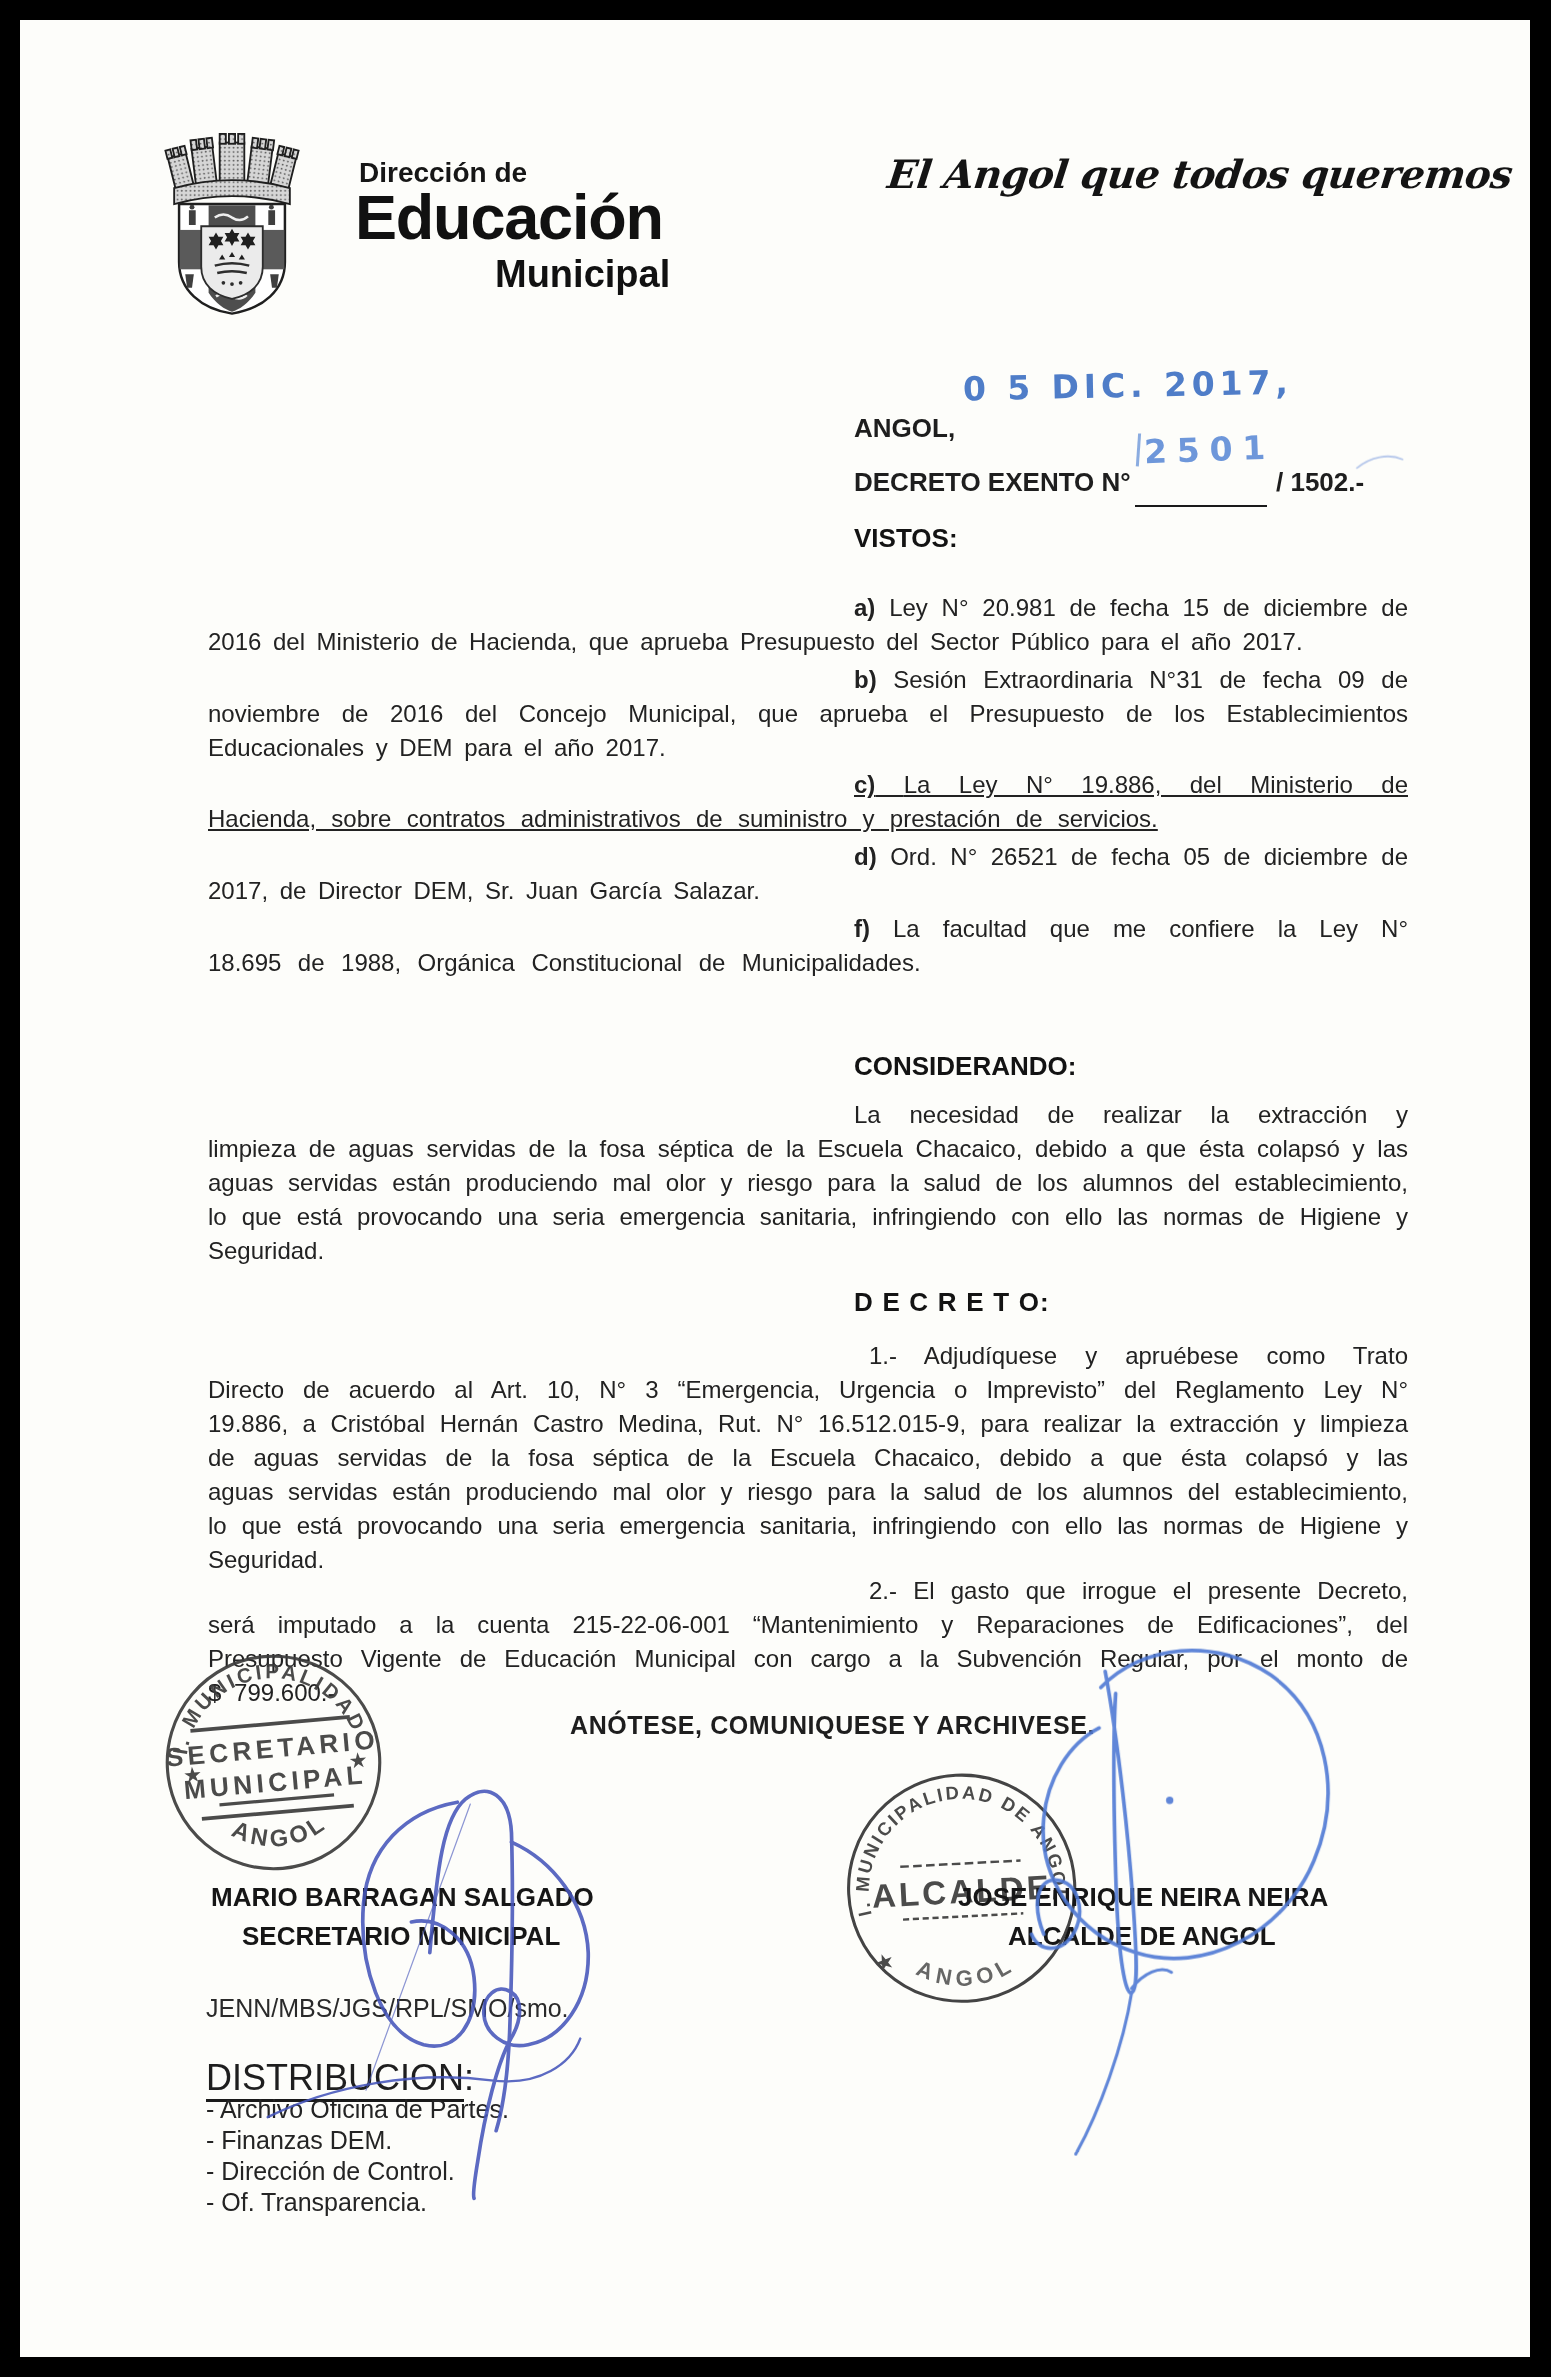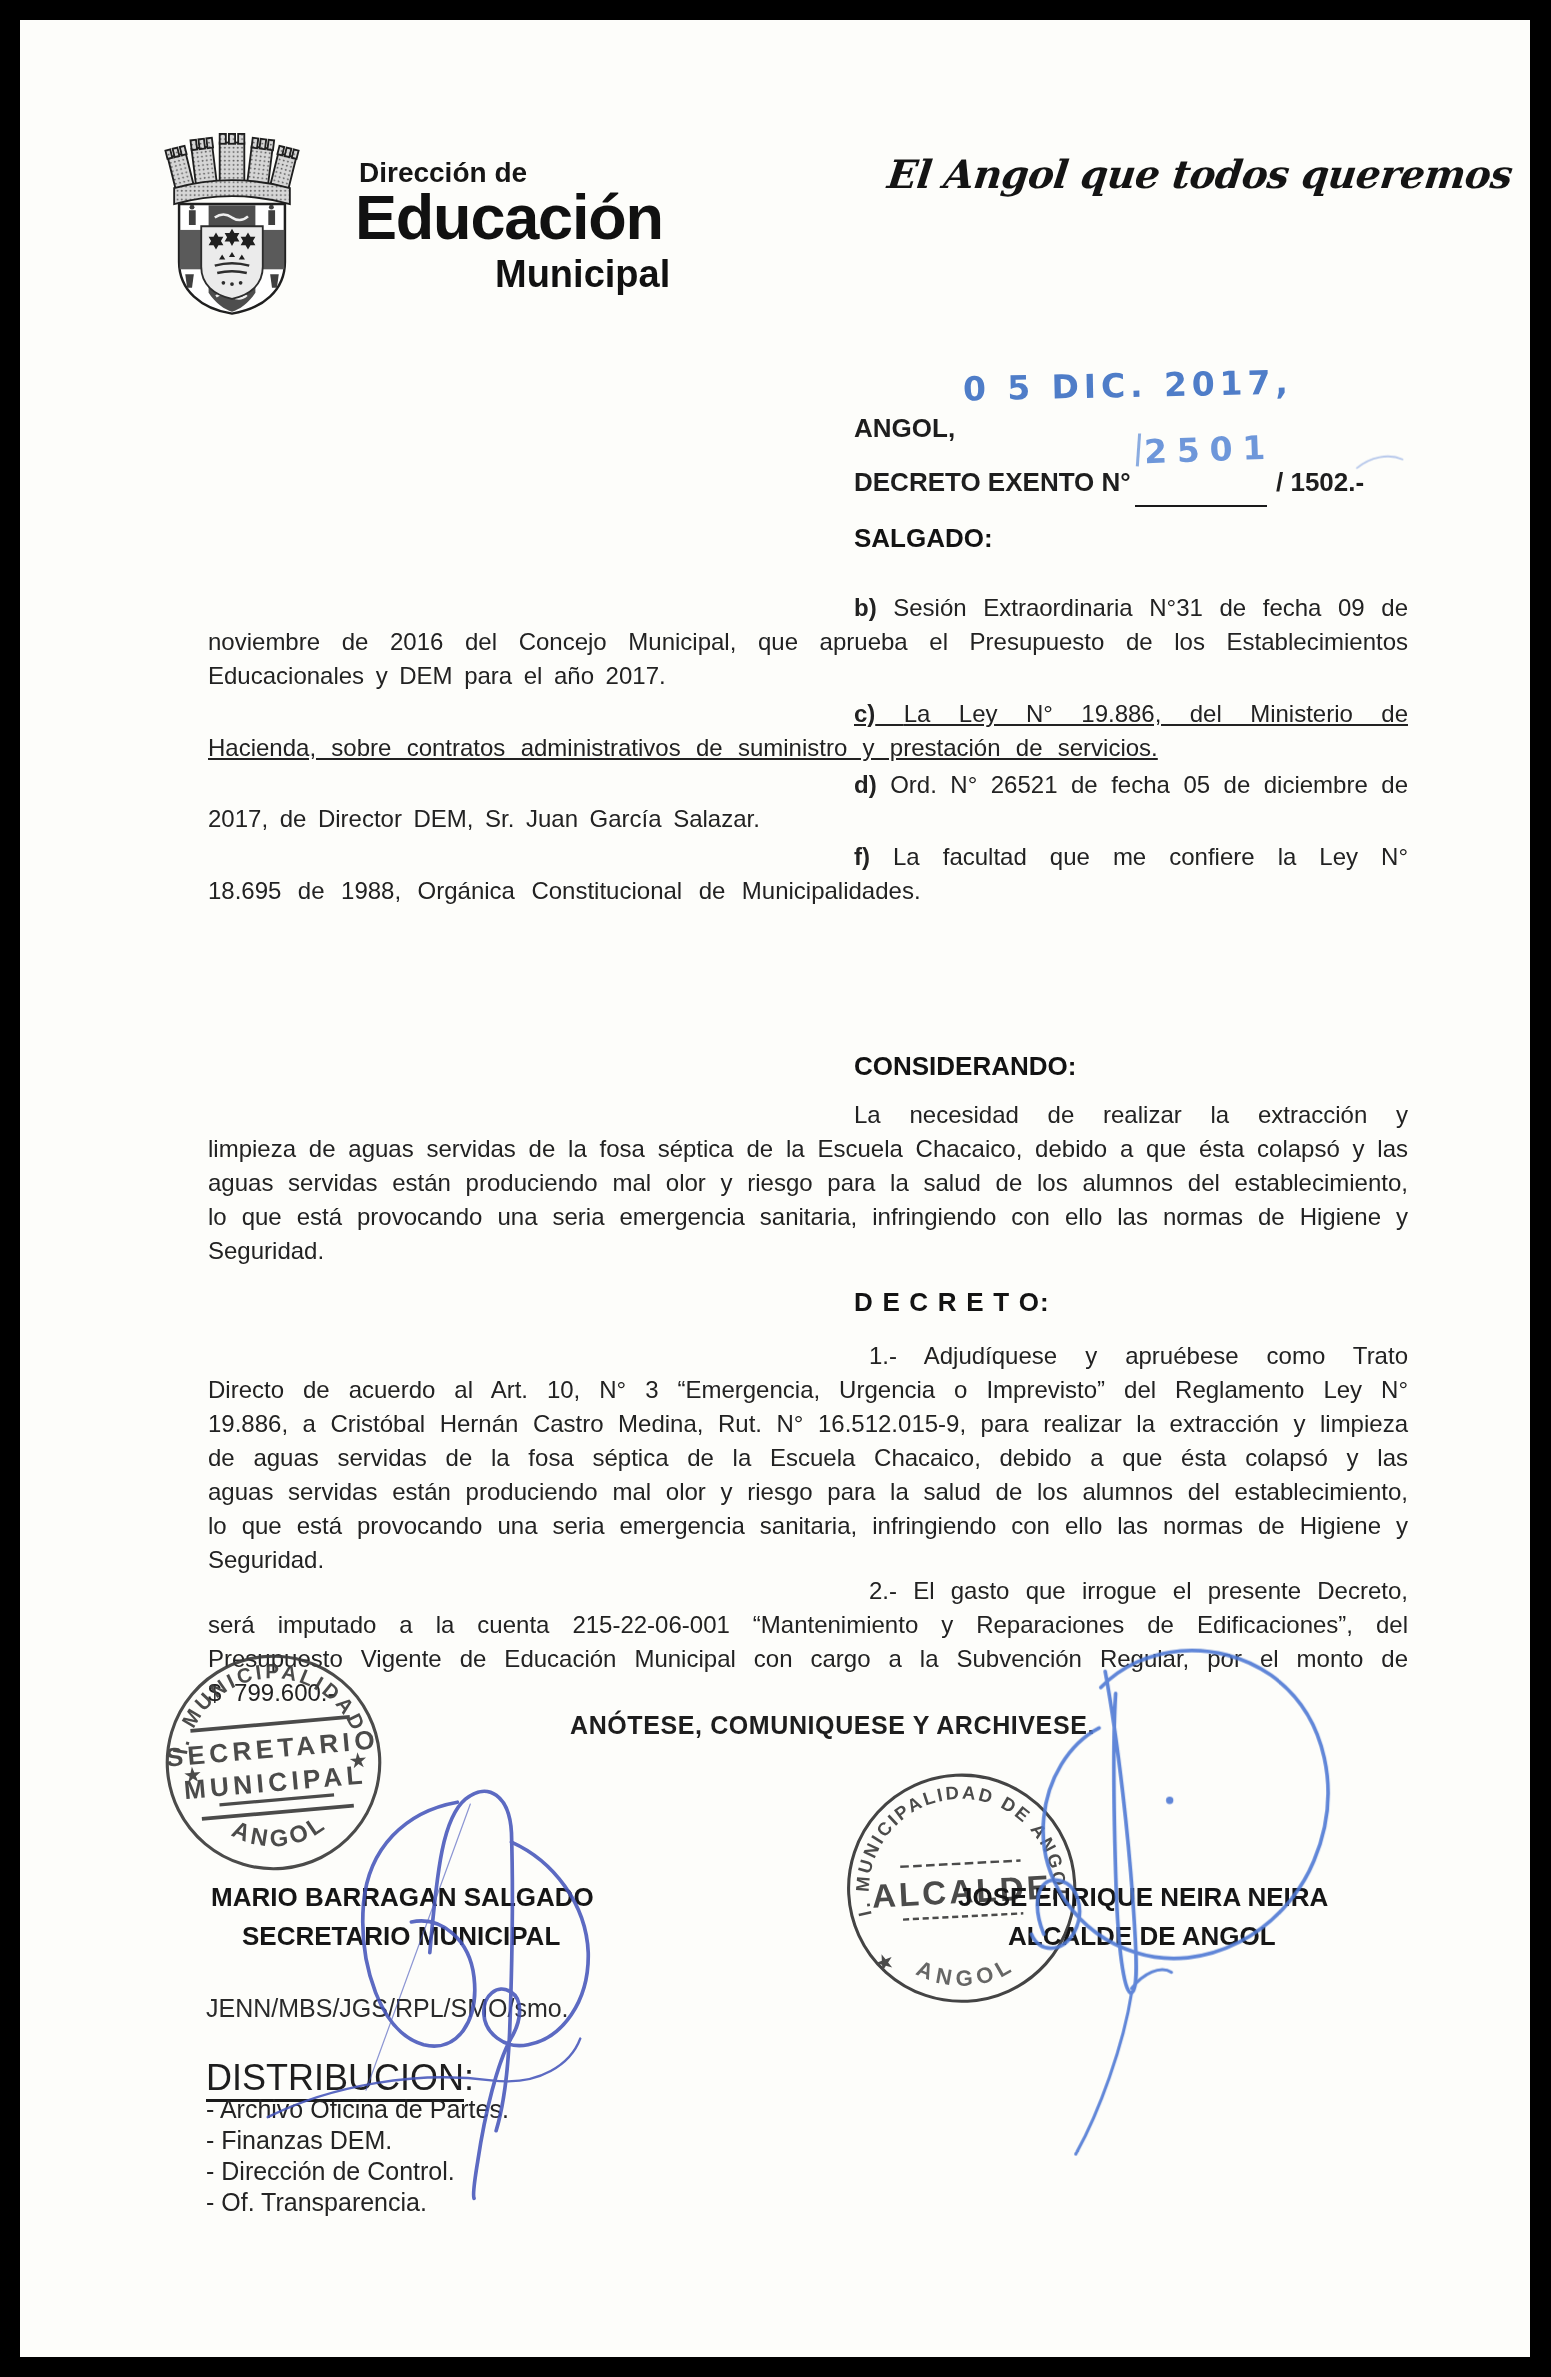--- a/index.html
+++ b/index.html
@@ -126,22 +126,23 @@
   <div class="abs brand-sub">Municipal</div>
   <div class="abs slogan">El Angol que todos queremos</div>
 
   <div class="abs datestamp">0 5 DIC. 2017,</div>
   <div class="abs city">ANGOL,</div>
   <div class="abs numstamp">2501</div>
   <div class="abs decree-line">DECRETO EXENTO  N°</div>
   <div class="abs blankline"></div>
   <div class="abs decree-suffix">/ 1502.-</div>
 
-  <div class="abs h" style="left:854px;top:523px;">SALGADO:</div>
+  <div class="abs h" style="left:854px;top:523px;">VISTOS:</div>
   <div class="abs para" style="top:591px;">
+    <p class="hang ws8"><b class="lbl">a)</b> <span>Ley N° 20.981 de fecha 15 de diciembre de 2016 del Ministerio de Hacienda, que aprueba Presupuesto del Sector Público para el año 2017.</span></p>
     <p class="hang ws8"><b class="lbl">b)</b> <span>Sesión Extraordinaria N°31 de fecha 09 de noviembre de 2016 del Concejo Municipal, que aprueba el Presupuesto de los Establecimientos Educacionales y DEM para el año 2017.</span></p>
     <p class="hang ws14"><b class="lbl">c)</b> <span>La Ley N° 19.886, del Ministerio de Hacienda, sobre contratos administrativos de suministro y prestación de servicios.</span></p>
     <p class="hang ws8"><b class="lbl">d)</b> <span>Ord. N° 26521 de fecha 05 de diciembre de 2017, de Director DEM, Sr. Juan García Salazar.</span></p>
     <p class="hang ws16"><b class="lbl">f)</b> <span>La facultad que me confiere la Ley N° 18.695 de 1988, Orgánica Constitucional de Municipalidades.</span></p>
   </div>
 
   <div class="abs h" style="left:854px;top:1051px;">CONSIDERANDO:</div>
   <div class="abs para" style="top:1098px;">
     <p class="hang ws10">La necesidad de realizar la extracción y limpieza de aguas servidas de la fosa séptica de la Escuela Chacaico, debido a que ésta colapsó y las aguas servidas están produciendo mal olor y riesgo para la salud de los alumnos del establecimiento, lo que está provocando una seria emergencia sanitaria, infringiendo con ello las normas de Higiene y Seguridad.</p>
   </div>

